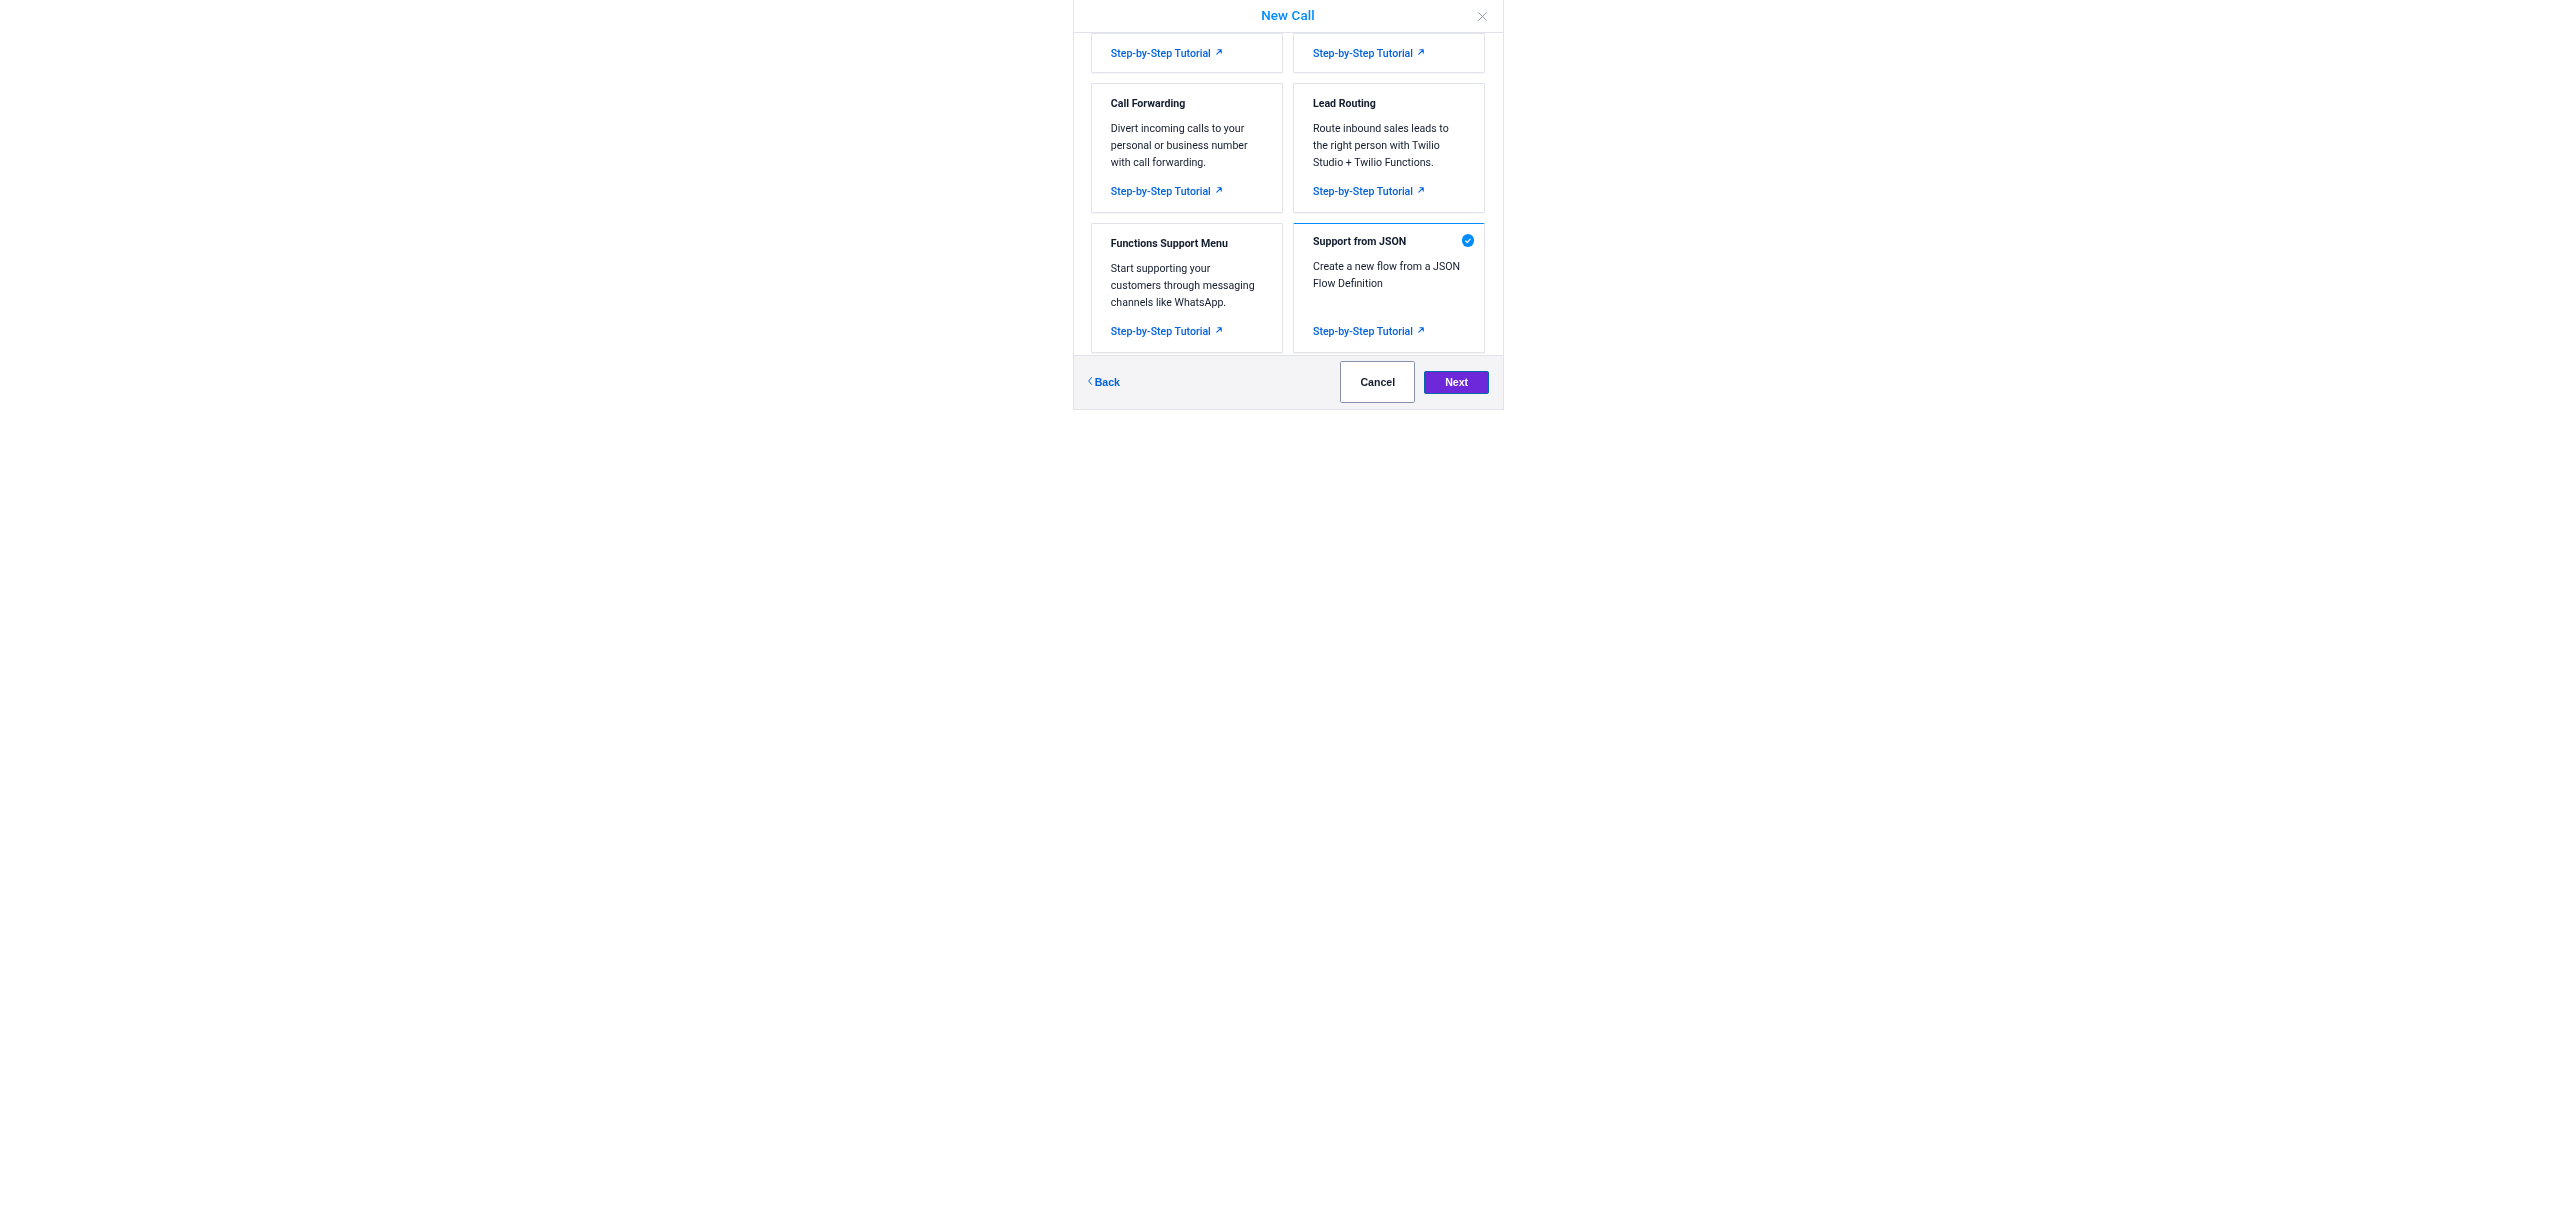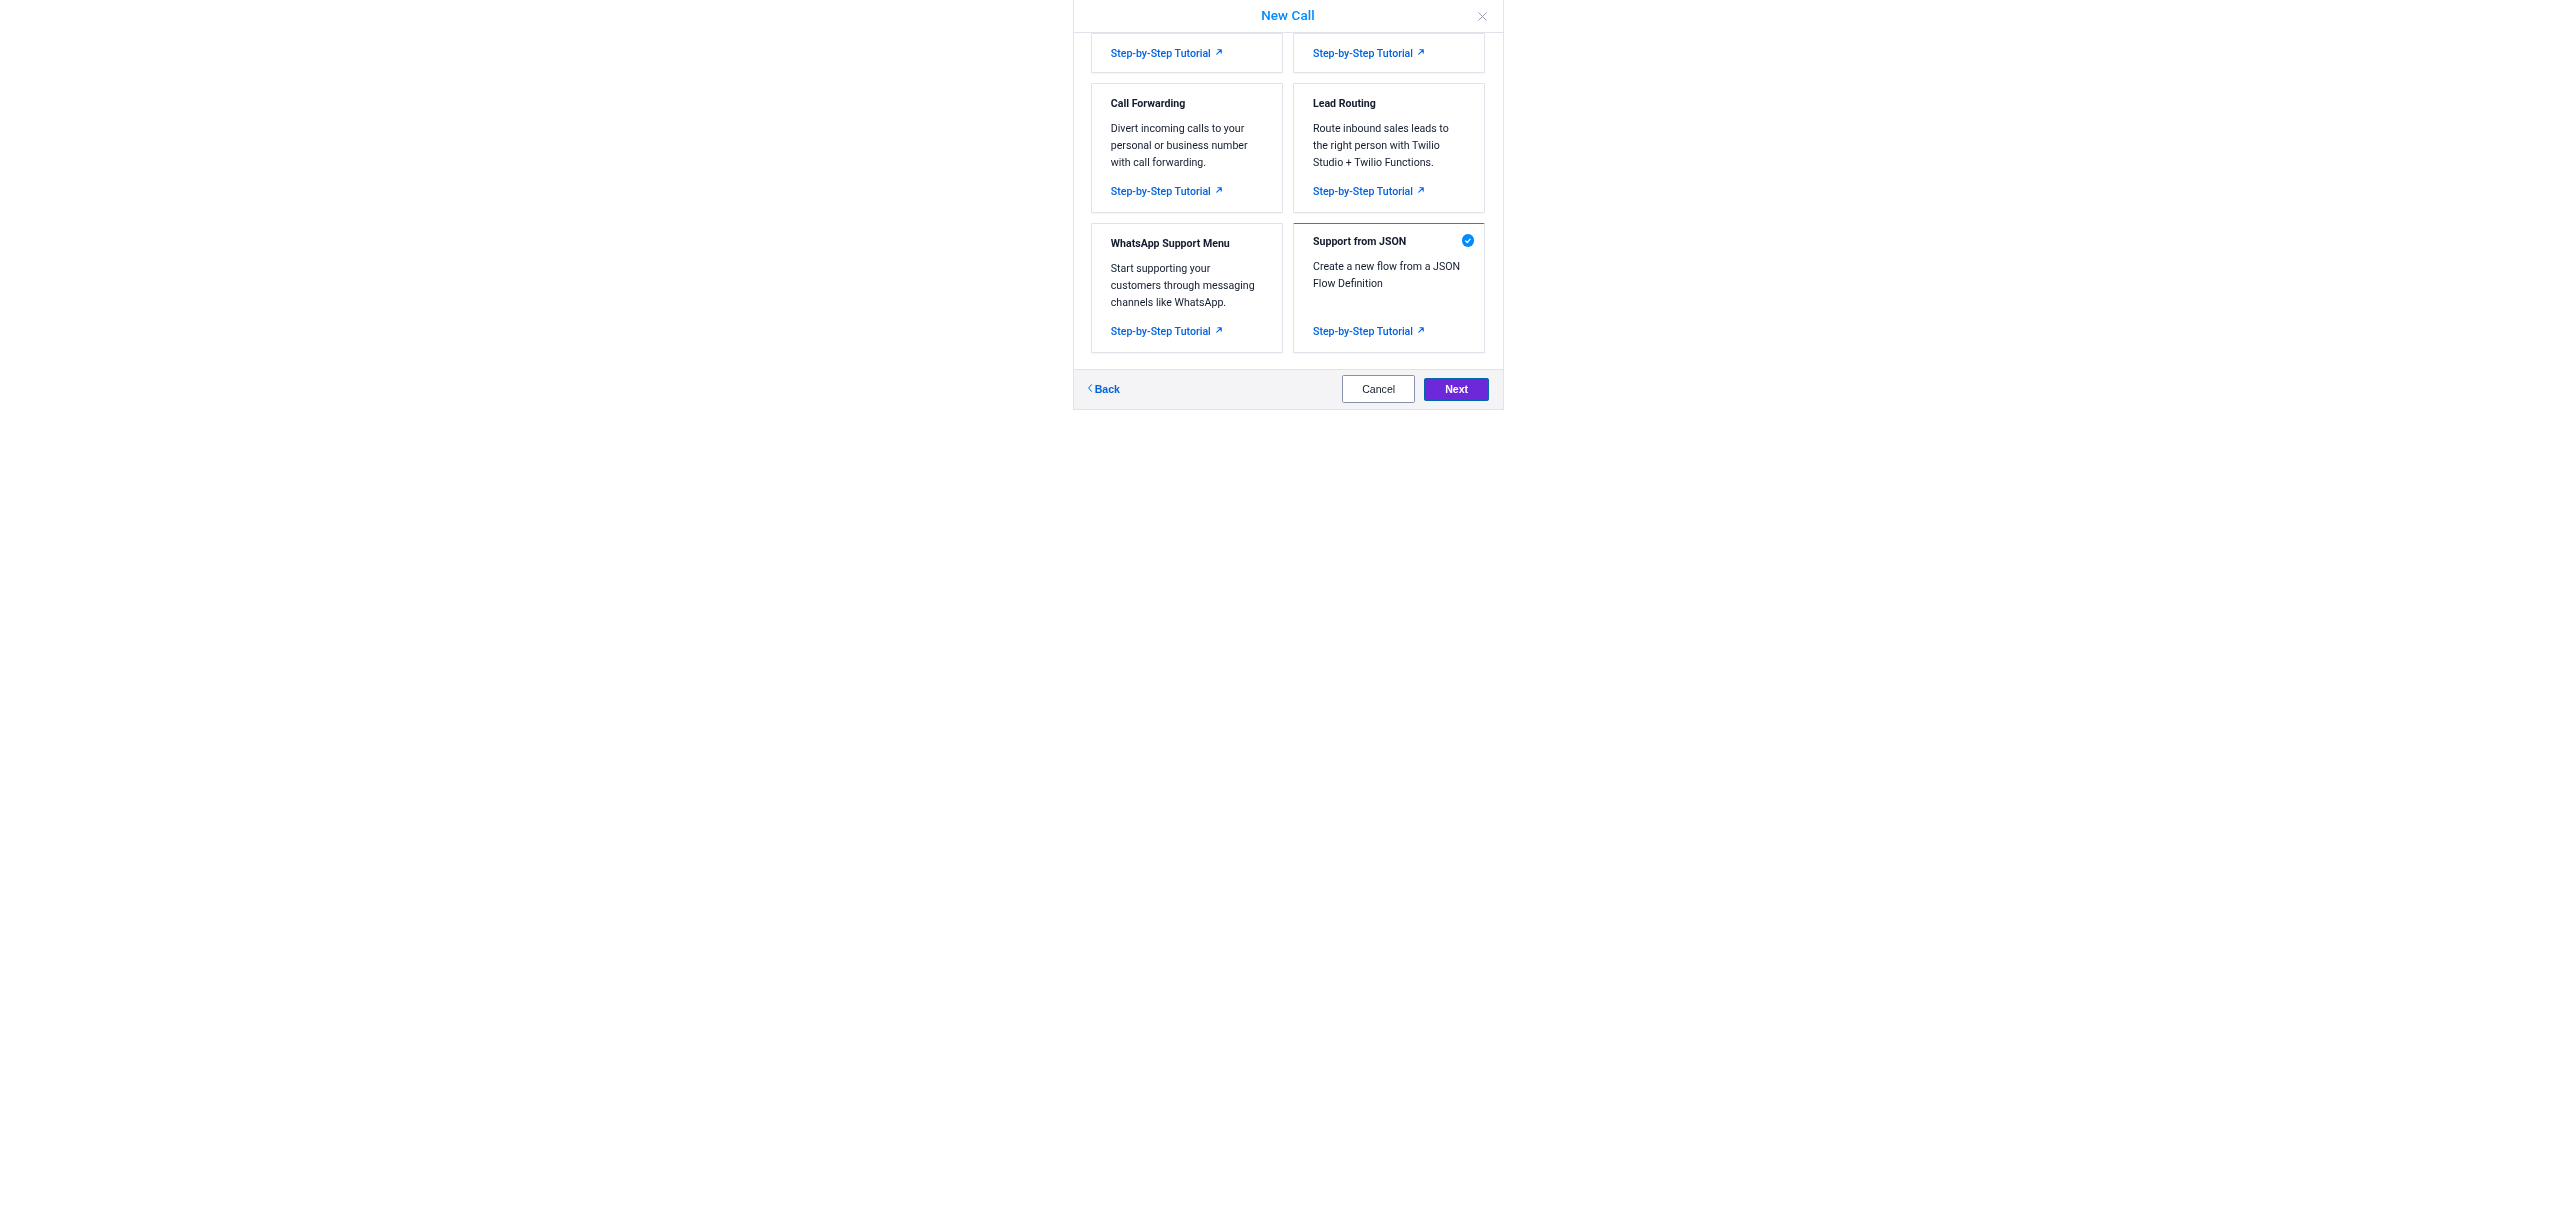--- a/index.html
+++ b/index.html
@@ -133,21 +133,22 @@
     padding:4.5px 15.6px;
     border-radius:1.7px;
     cursor:pointer;
     font-weight:500;
   }
   .btn-cancel{
     background:#fff;
     border:0.6px solid #8891aa;
     color:var(--text);
     margin-right:9px;
-    padding:7px 19px;
+    padding:14px 19px;
+    font-weight:bold;
   }
   .btn-next{
     background:#027ac5;
     background:linear-gradient(#0288d6,#0277bd);
     background:#0277bd;
     background:#0288d1;
     border:0.6px solid #0277bd;
     color:#fff;
     padding:4.5px 20px;
   }
@@ -208,21 +209,21 @@
             <h3 class="card-title">Lead Routing</h3>
             <p class="card-desc">Route inbound sales leads to the right person with Twilio Studio + Twilio Functions.</p>
             <a class="card-link" href="#">
               <span>Step-by-Step Tutorial</span>
               <span><svg width="10" height="10" viewBox="0 0 18 18">
                   <path d="M5 13 L13 5 M7 5 H13 V11" fill="none" stroke="#0263e0" stroke-width="2" stroke-linecap="round" stroke-linejoin="round"></path>
                 </svg></span>
             </a>
           </div>
           <div class="card">
-            <h3 class="card-title">WhatsApp Support Menu</h3>
+            <h3 class="card-title">Functions Support Menu</h3>
             <p class="card-desc">Start supporting your customers through messaging channels like WhatsApp.</p>
             <a class="card-link" href="#">
               <span>Step-by-Step Tutorial</span>
               <span><svg width="10" height="10" viewBox="0 0 18 18">
                   <path d="M5 13 L13 5 M7 5 H13 V11" fill="none" stroke="#0263e0" stroke-width="2" stroke-linecap="round" stroke-linejoin="round"></path>
                 </svg></span>
             </a>
           </div>
           <div class="card selected">
             <span class="check-badge">

